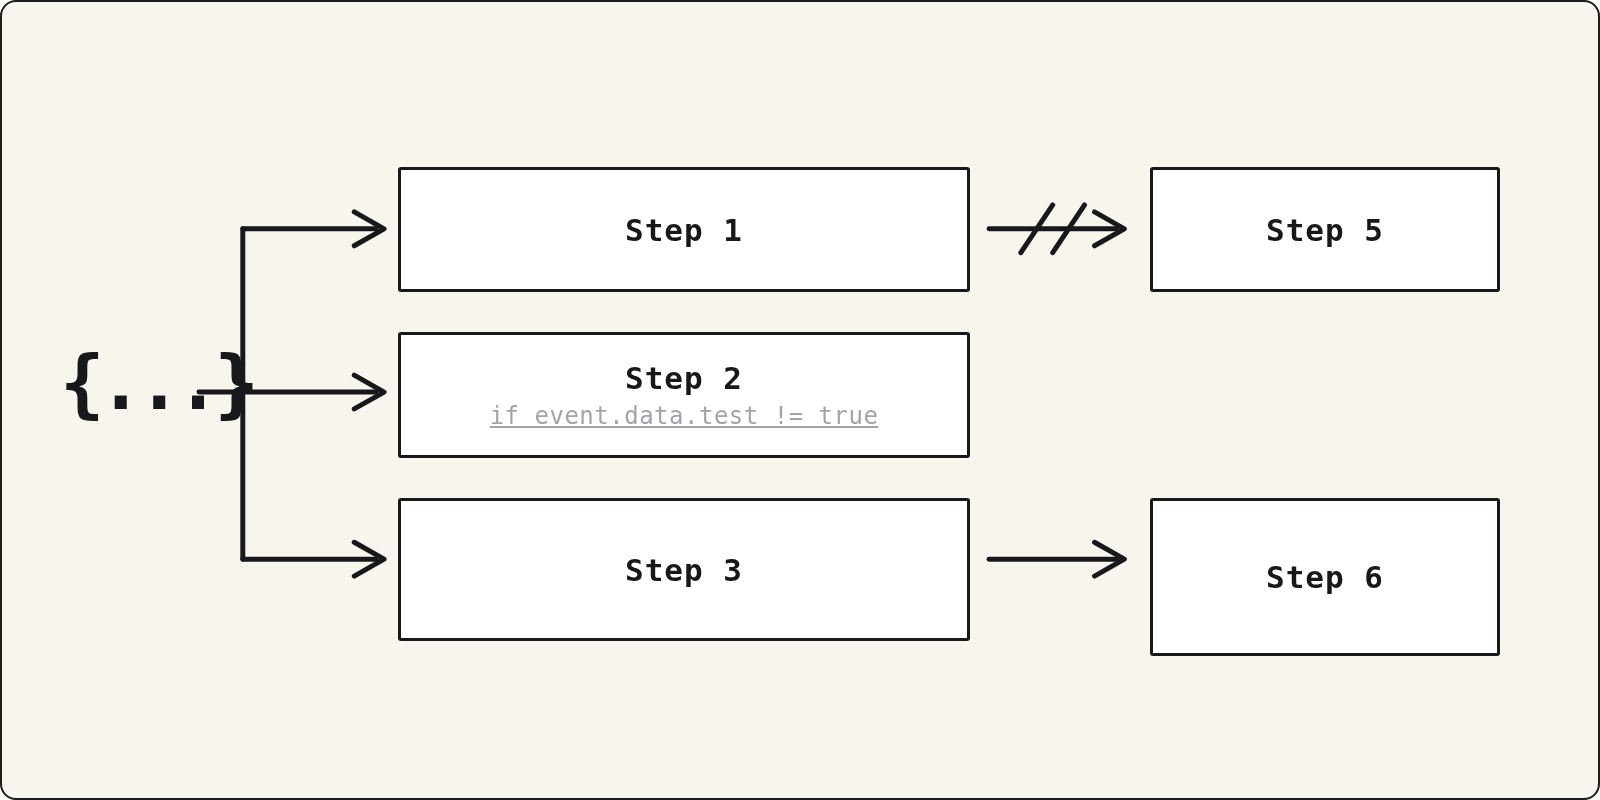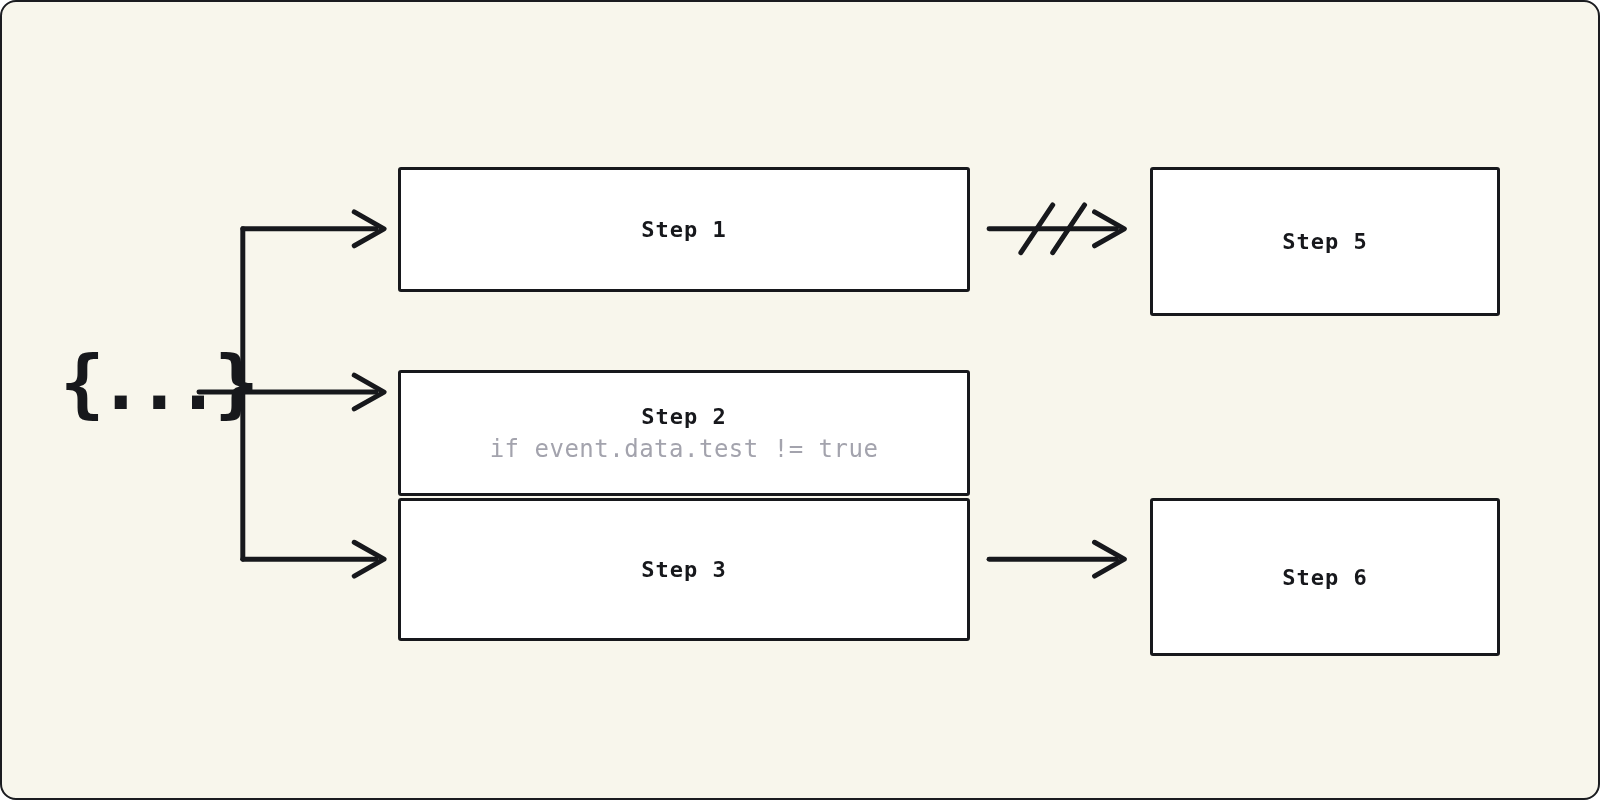--- a/index.html
+++ b/index.html
@@ -32,45 +32,46 @@
     border-radius: 3px;
     box-sizing: border-box;
     display: flex;
     flex-direction: column;
     align-items: center;
     justify-content: center;
     gap: 6px;
   }
   .node-label {
     font-weight: bold;
-    font-size: 22px;
+    font-size: 31px;
     letter-spacing: 1px;
     color: #17181c;
   }
   .node-condition {
     font-size: 24px;
     color: #a3a3ad;
     letter-spacing: 0.5px;
+    text-decoration: underline;
   }
   .source-label {
     position: absolute;
     left: 58px;
     top: 338px;
     width: 130px;
     text-align: center;
     font-weight: bold;
     font-size: 74px;
     color: #17181c;
     letter-spacing: -6px;
   }
   
   .node-step1 { left: 396px; top: 165px; width: 572px; height: 125px; }
-  .node-step2 { left: 396px; top: 330px; width: 572px; height: 126px; margin-top: 38px; }
+  .node-step2 { left: 396px; top: 330px; width: 572px; height: 126px; }
   .node-step3 { left: 396px; top: 496px; width: 572px; height: 143px; }
-  .node-step5 { left: 1148px; top: 165px; width: 350px; height: 149px; }
+  .node-step5 { left: 1148px; top: 165px; width: 350px; height: 125px; }
   .node-step6 { left: 1148px; top: 496px; width: 350px; height: 158px; }
 </style>
 </head>
 <body>
 
 <div class="canvas">
 
   <svg class="connector-layer" viewBox="0 0 1600 800" fill="none" stroke="#17181c" stroke-width="5" stroke-linecap="round" stroke-linejoin="round">
 
     <g>

